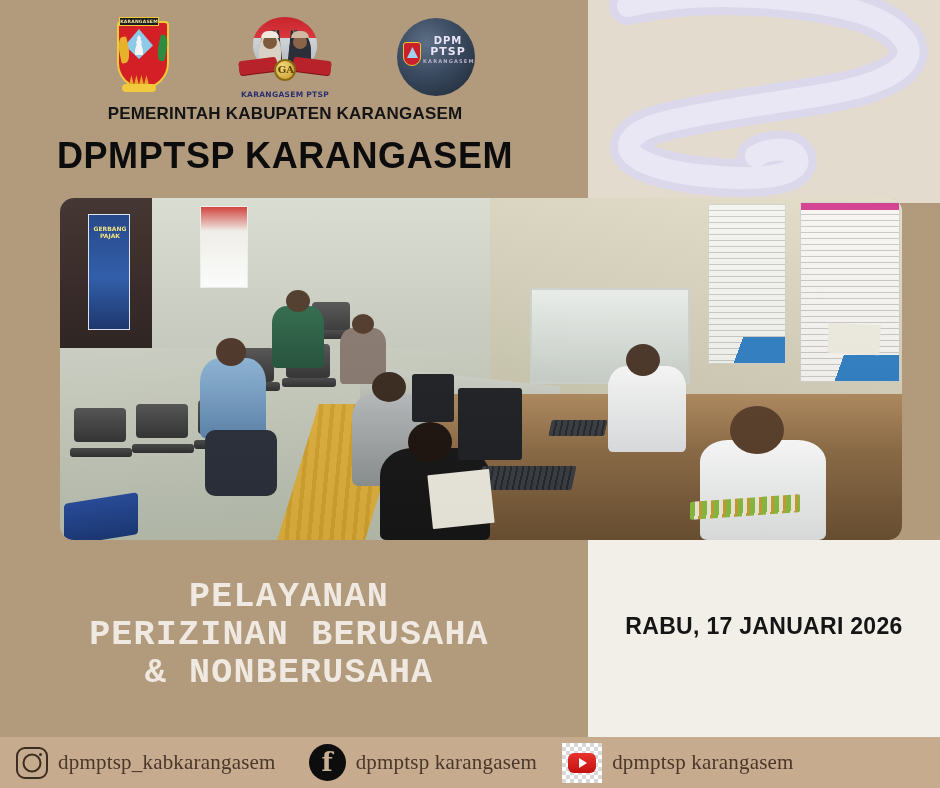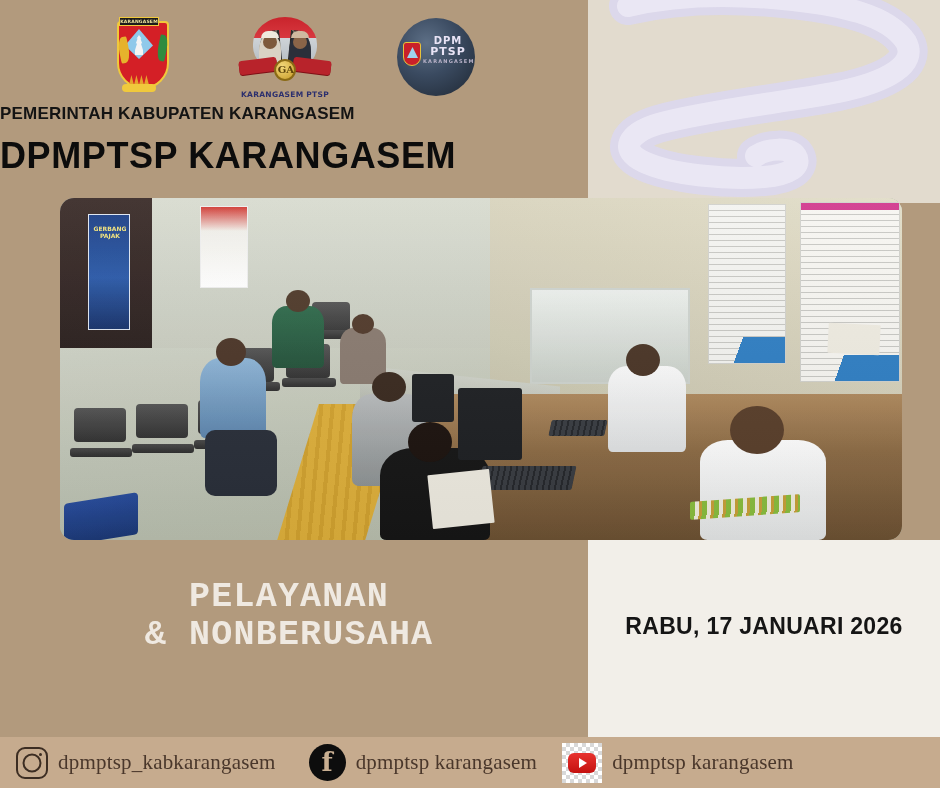--- a/index.html
+++ b/index.html
@@ -117,21 +117,21 @@
     color:#5c430a; font-size:10px; font-weight:bold; text-align:right; line-height:18px;
     font-family:"DejaVu Serif", serif;}
   .ag-caption{
     position:absolute; left:0; bottom:0; width:104px; text-align:center;
     color:#2b2f6e; font-size:7.5px; font-weight:bold; letter-spacing:.3px;
     font-family:"DejaVu Sans", sans-serif;
   }
 
   
   .hdr{
-    position:absolute; left:0; top:104px; width:570px; text-align:left;
+    position:absolute; left:0; top:104px; width:570px; text-align:center;
   }
   .hdr .sub{
     font-size:17px; font-weight:bold; color:#141414; letter-spacing:.2px;
   }
   .hdr .main{
     margin-top:11px;
     font-size:36px; font-weight:bold; color:#0c0c0c; letter-spacing:.6px;
   }
 
   
@@ -374,20 +374,21 @@
       <div class="ph-kbd" style="left:490px; top:222px; width:56px; height:16px; transform:skewX(-12deg);"></div>
       <div class="ph-paper" style="left:370px; top:274px; width:62px; height:54px; transform:rotate(-6deg);"></div>
       <div class="ph-paper" style="left:768px; top:126px; width:52px; height:30px; transform:rotate(3deg);"></div>
       <div class="ph-strip"></div>
       <div class="ph-blur"></div>
     </div>
   </div>
 
   <div class="title-left">
     <div>PELAYANAN</div>
+    <div>PERIZINAN BERUSAHA</div>
     <div>&amp; NONBERUSAHA</div>
   </div>
 
   <div class="date-right">RABU, 17 JANUARI 2026</div>
 
   <div class="footer">
 
     <div class="f-item" style="margin-left:4px;">
       <span class="ig-icon"></span>
       <span class="label">dpmptsp_kabkarangasem</span>

